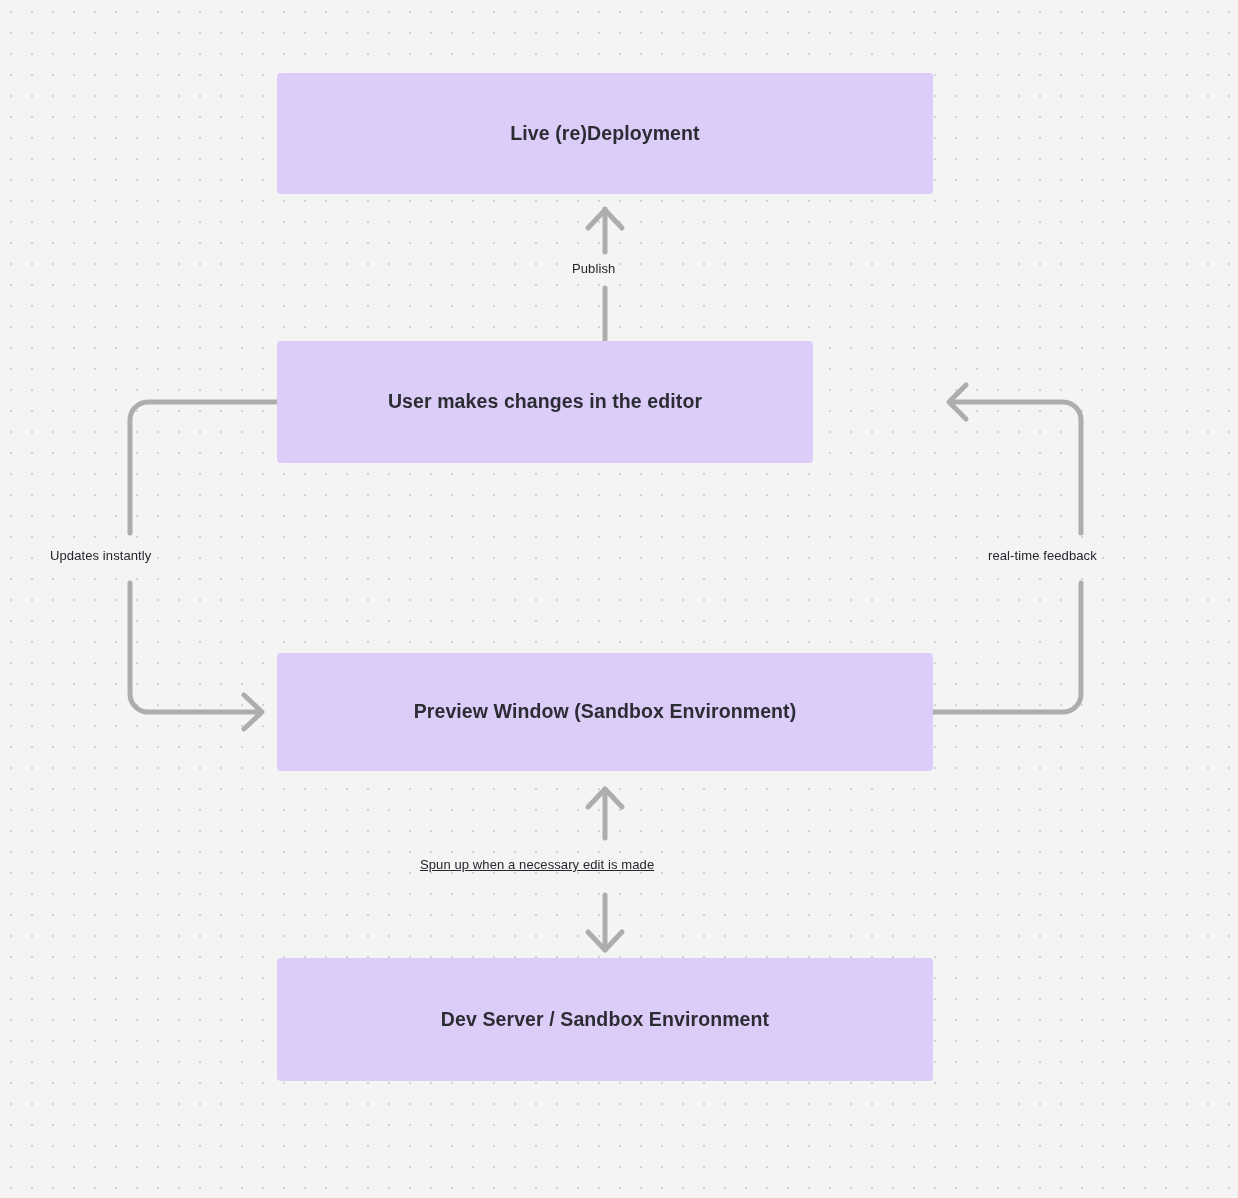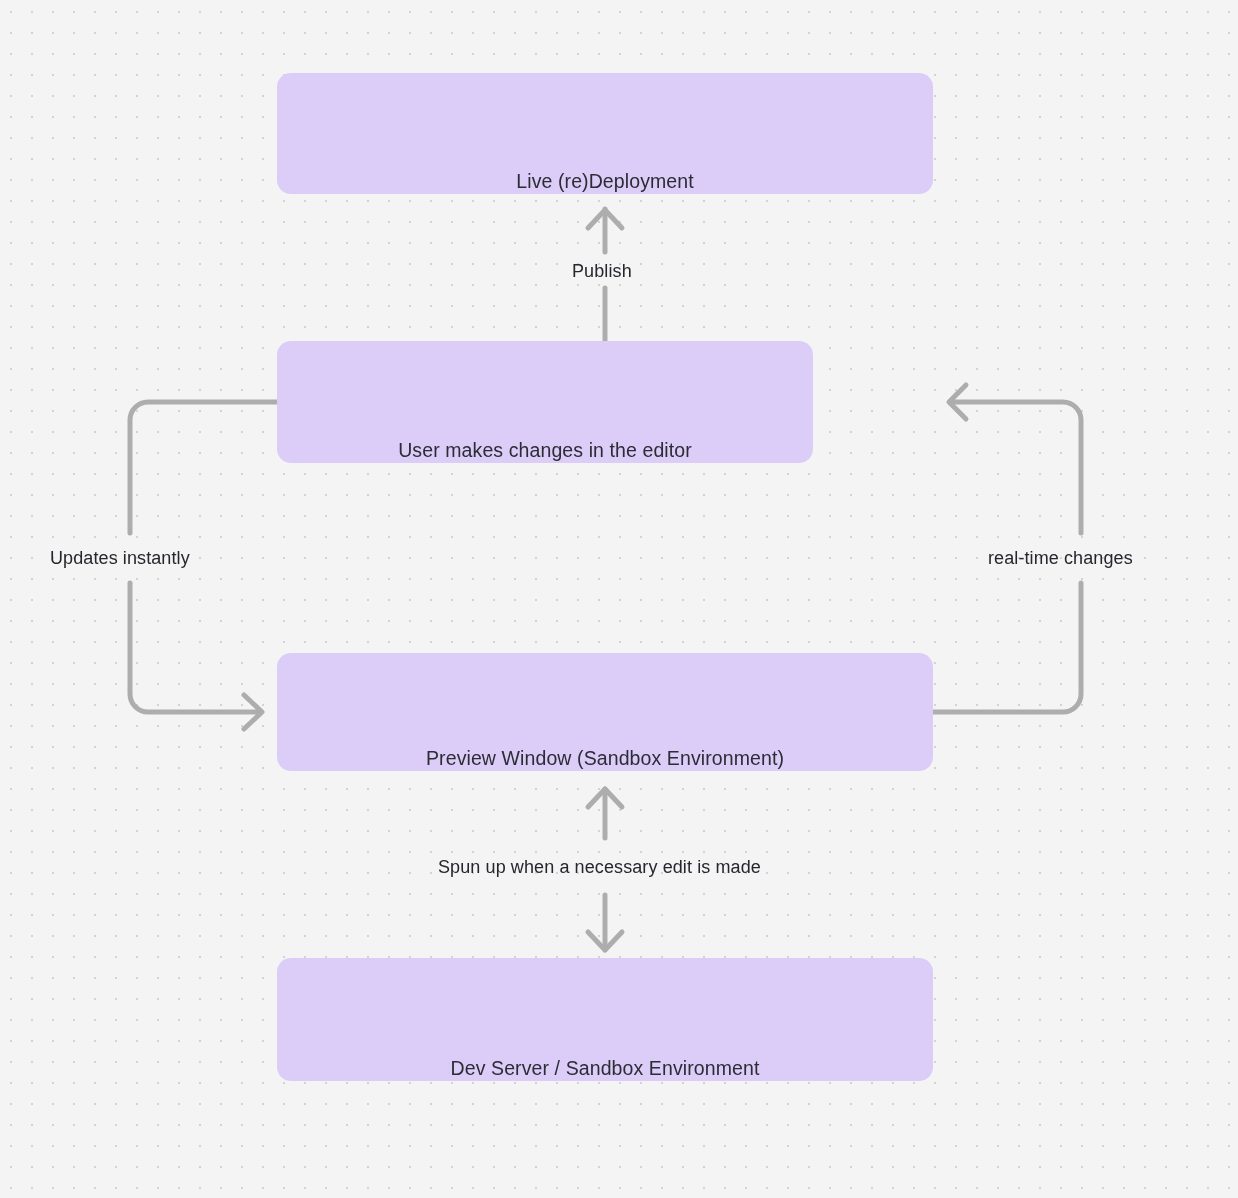--- a/index.html
+++ b/index.html
@@ -31,37 +31,38 @@
     top: 0;
     width: 1238px;
     height: 1198px;
     pointer-events: none;
   }
 
   .node {
     position: absolute;
     box-sizing: border-box;
     background-color: #dccdf8;
-    border-radius: 14px;
+    border-radius: 4px;
     display: flex;
-    align-items: flex-end;
+    align-items: center;
     justify-content: center;
     text-align: center;
+    font-weight: bold;
   }
   .node-label {
     font-size: 19.5px;
     color: #2c2c34;
     letter-spacing: 0.1px;
     line-height: 1.3;
     padding: 0 14px;
   }
 
   .edge-label {
     position: absolute;
-    font-size: 18px;
+    font-size: 13px;
     color: #26262c;
     letter-spacing: 0.1px;
     white-space: nowrap;
     background-color: transparent;
     line-height: 1;
   }
 </style>
 </head>
 <body>
 
@@ -111,17 +112,17 @@
   </div>
 
   <div class="node" style="left:277px; top:958px; width:656px; height:123px;">
     <span class="node-label">Dev Server / Sandbox Environment</span>
   </div>
 
   <div class="edge-label" style="left:572px; top:262px;">Publish</div>
 
   <div class="edge-label" style="left:50px; top:549px;text-align:center;">Updates instantly</div>
 
-  <div class="edge-label" style="left:988px; top:549px;">real-time changes</div>
+  <div class="edge-label" style="left:988px; top:549px;">real-time feedback</div>
 
-  <div class="edge-label" style="left:438px; top:858px;">Spun up when a necessary edit is made</div>
+  <div class="edge-label" style="left:420px; top:858px;text-decoration:underline;">Spun up when a necessary edit is made</div>
 
 </div>
 
 </body></html>

